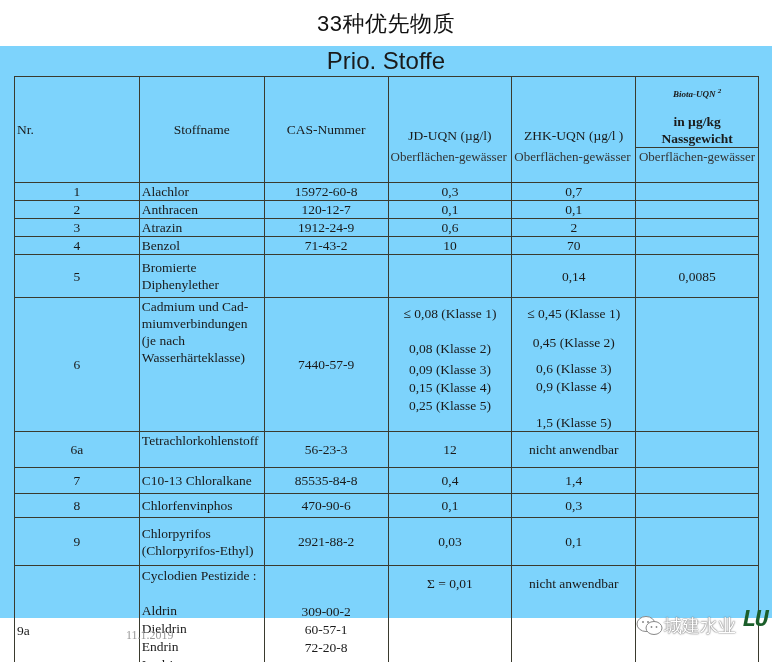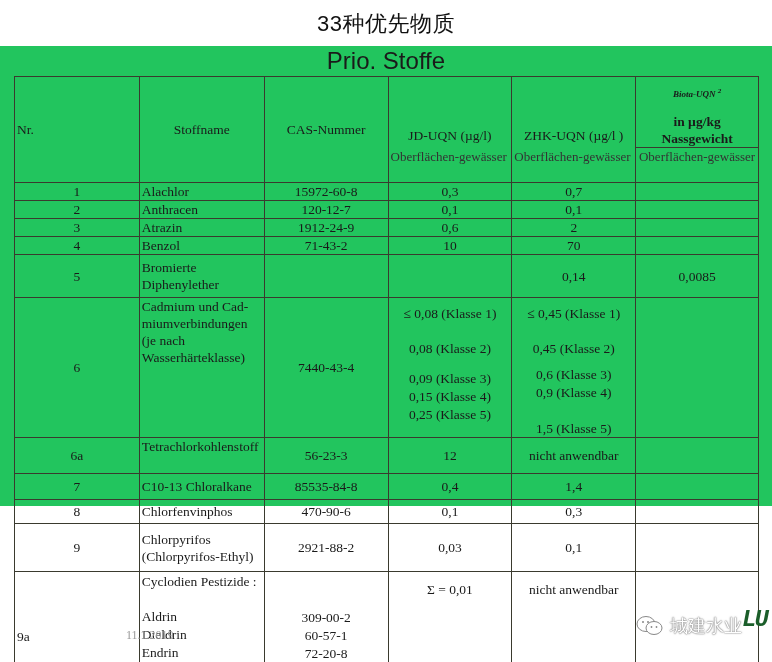--- a/index.html
+++ b/index.html
@@ -8,22 +8,22 @@
     background:#ffffff;
     font-family:"Liberation Serif", serif;
     color:#1a1a1a;
   }
   .page-title {
     position:absolute; left:0; top:6px; width:772px; height:36px;
     text-align:center; font-family:"Liberation Sans","DejaVu Sans",sans-serif;
     font-size:22px; line-height:36px; color:#111; letter-spacing:0.5px;
   }
   .slide {
-    position:absolute; left:0; top:46px; width:772px; height:460px;
-    background:#22c55e;
+    position:absolute; left:0; top:46px; width:772px; height:572px;
+    background:#7dd3fc;
   }
   .slide-title {
     position:absolute; left:0; top:0; width:772px; height:30px;
     text-align:center; font-family:"Liberation Sans","DejaVu Sans",sans-serif;
     font-size:24px; line-height:30px; color:#1a1a1a;
   }
   table.prio {
     position:absolute; left:14px; top:30px;
     border-collapse:collapse; table-layout:fixed;
     width:745px;
@@ -49,21 +49,21 @@
   .biota-small { font-size:9px; font-weight:bold; display:block; margin-top:6px;font-style:italic; }
   .biota-big { font-size:13.5px; font-weight:bold; display:block; margin-top:10px; line-height:17px; }
   .klassen span { display:block; }
   .vtop { vertical-align:top !important; }
   .watermark-date {
     position:absolute; left:126px; top:628px; font-family:Liberation Serif, serif;
     font-size:12px; color:#9a9a9a; pointer-events:none;
   }
   .wechat-mark {
     position:absolute; left:636px; top:608px; height:36px;
-    display:flex; align-items:center; gap:6px; pointer-events:none;
+    display:flex; align-items:center; gap:0; pointer-events:none;
   }
   .wechat-mark .wc-text {
     font-family:"DejaVu Sans",sans-serif; font-size:18px; color:#ffffff;
     text-shadow:0 0 2px #777, 0 0 1px #555;
   }
   .lu-logo {
     position:absolute; left:742px; top:606px;
     font-family:Liberation Mono, monospace; font-weight:bold; font-style:italic;
     font-size:24px; color:#1b5e2a; letter-spacing:-2px;
   }
@@ -143,30 +143,30 @@
       <td class="left">Bromierte Diphenylether</td>
       <td class="center"></td>
       <td class="center"></td>
       <td class="center">0,14</td>
       <td class="center">0,0085</td>
     </tr>
 
     <tr style="height:125px">
       <td class="center">6</td>
       <td class="left vtop">Cadmium und Cad-miumverbindungen (je nach Wasserhärteklasse)</td>
-      <td class="center">7440-43-4</td>
+      <td class="center">7440-57-9</td>
       <td class="center vtop klassen" style="padding-top:7px">
         <span style="margin-bottom:18px">≤ 0,08 (Klasse 1)</span>
-        <span style="margin-bottom:13px">0,08 (Klasse 2)</span>
+        <span style="margin-bottom:4px">0,08 (Klasse 2)</span>
         <span style="margin-bottom:1px">0,09 (Klasse 3)</span>
         <span style="margin-bottom:1px">0,15 (Klasse 4)</span>
         <span>0,25 (Klasse 5)</span>
       </td>
       <td class="center vtop klassen" style="padding-top:7px">
-        <span style="margin-bottom:18px">≤ 0,45 (Klasse 1)</span>
+        <span style="margin-bottom:12px">≤ 0,45 (Klasse 1)</span>
         <span style="margin-bottom:9px">0,45 (Klasse 2)</span>
         <span style="margin-bottom:1px">0,6 (Klasse 3)</span>
         <span style="margin-bottom:19px">0,9 (Klasse 4)</span>
         <span>1,5 (Klasse 5)</span>
       </td>
       <td class="center"></td>
     </tr>
 
     <tr style="height:36px">
       <td class="center">6a</td>

